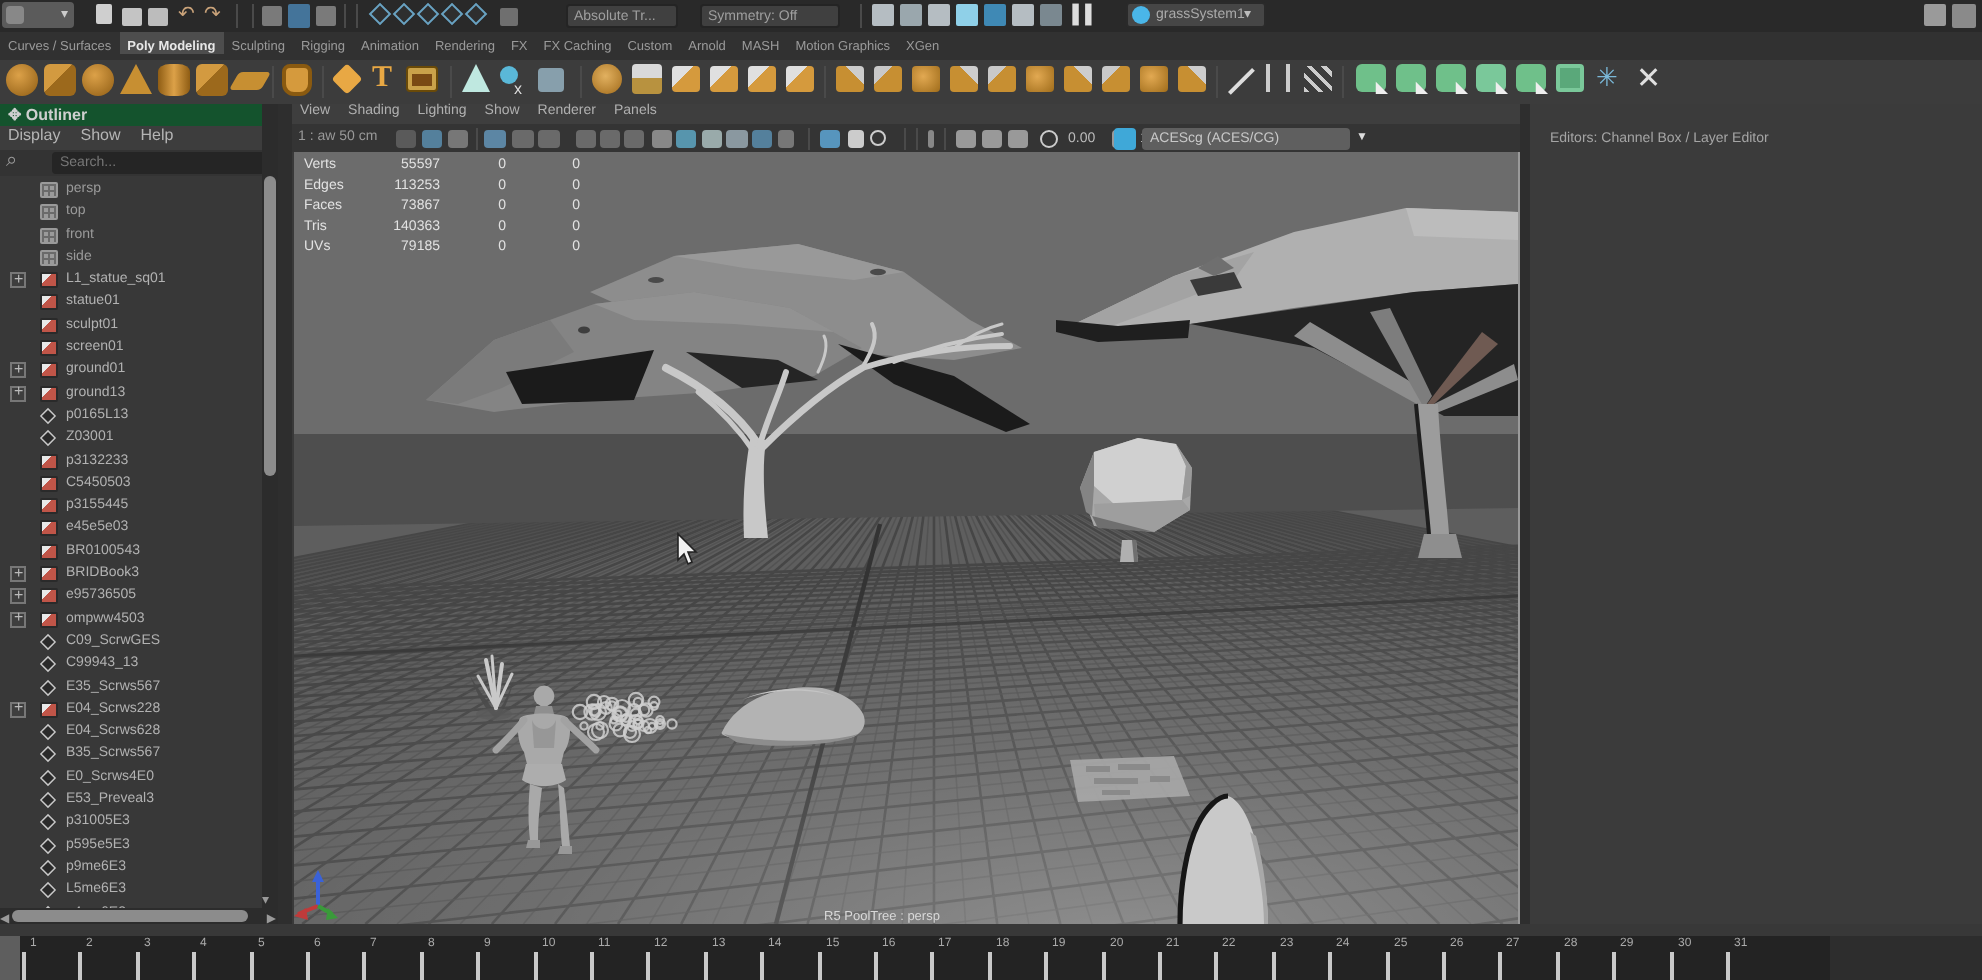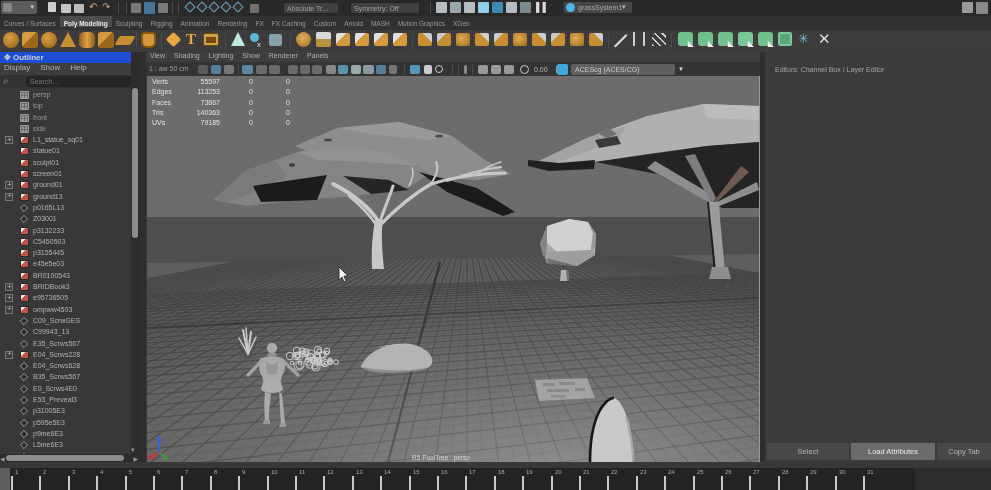--- a/index.html
+++ b/index.html
@@ -14,21 +14,21 @@
 #shelftabs { position:absolute; left:0; top:16px; width:991px; height:14px; background:#313131;
   font-size:6.5px; color:#9a9a9a; white-space:nowrap; }
 #shelftabs span { display:inline-block; padding:3.5px 4px 0 4px; }
 #shelftabs .active { background:#4d4d4d; color:#e8e8e8; font-weight:bold; }
 
 
 #shelf { position:absolute; left:0; top:30px; width:991px; height:22px; background:#3c3c3c; }
 
 
 #outliner { position:absolute; left:0; top:52px; width:139px; height:410px; background:#383838; overflow:hidden; }
-#outliner .title { height:11px; background:#1d4ed8; color:#cfcfcf; font-size:8px; font-weight:bold; padding:1px 0 0 4px;}
+#outliner .title { height:11px; background:#14532d; color:#cfcfcf; font-size:8px; font-weight:bold; padding:1px 0 0 4px;}
 #outliner .menus { height:12px; color:#b5b5b5; font-size:8px; padding-left:4px; background:#3d3d3d;}
 #outliner .menus span { margin-right:10px; }
 #outliner .search { position:relative; height:13px; background:#333; }
 #outliner .search .mag { position:absolute; left:3px; top:0px; color:#999; font-size:10px; }
 #outliner .search .box { position:absolute; left:26px; top:1px; right:3px; height:11px; background:#252525; border-radius:2px;
   color:#777; font-size:7px; padding:2px 0 0 4px; }
 #olist { position:absolute; left:0; top:38px; width:131px; bottom:8px; background:#383838; }
 .orow { position:relative; height:11.3px; font-size:7px; color:#b2b2b2; white-space:nowrap; }
 .orow .txt { position:absolute; left:33px; top:1px; }
 .orow.cam .txt { color:#9a9a9a; }
@@ -761,25 +761,20 @@
 <text x="5" y="49.2" font-size="7" fill="#e2e2e2" font-family="Liberation Sans, sans-serif">UVs</text>
 <text x="73" y="49.2" font-size="7" fill="#e2e2e2" text-anchor="end" font-family="Liberation Sans, sans-serif">79185</text>
 <text x="106" y="49.2" font-size="7" fill="#e2e2e2" text-anchor="end" font-family="Liberation Sans, sans-serif">0</text>
 <text x="143" y="49.2" font-size="7" fill="#e2e2e2" text-anchor="end" font-family="Liberation Sans, sans-serif">0</text>
       </svg>
     </div>
   </div>
 
   <div id="attred">
     <div class="note">Editors: Channel Box / Layer Editor</div>
-    <div class="btns">
-      <div class="btn" style="left:2px;width:82px;">Select</div>
-      <div class="btn" style="left:86px;width:84px;background:#6b6b6b;color:#e8e8e8;">Load Attributes</div>
-      <div class="btn" style="left:172px;width:54px;">Copy Tab</div>
-    </div>
   </div>
 
   <div id="timeline">
       <div id="tleft"></div>
       <div id="tstrip"></div>
       <div class="tick" style="left:11px"></div>
       <div class="tnum" style="left:15px">1</div>
       <div class="tick" style="left:39px"></div>
       <div class="tnum" style="left:43px">2</div>
       <div class="tick" style="left:68px"></div>

